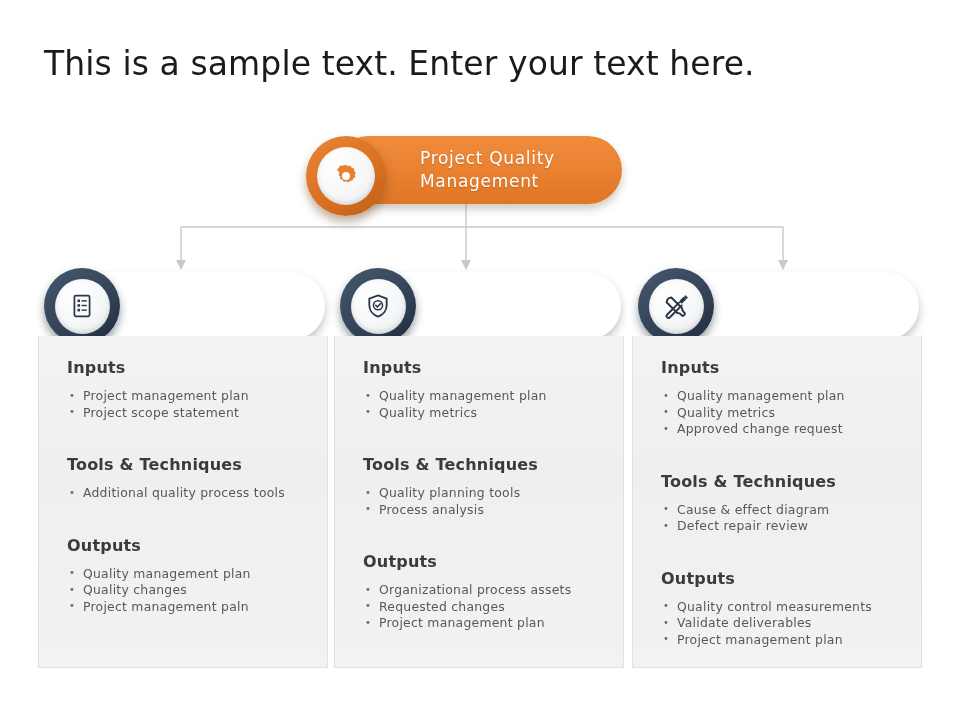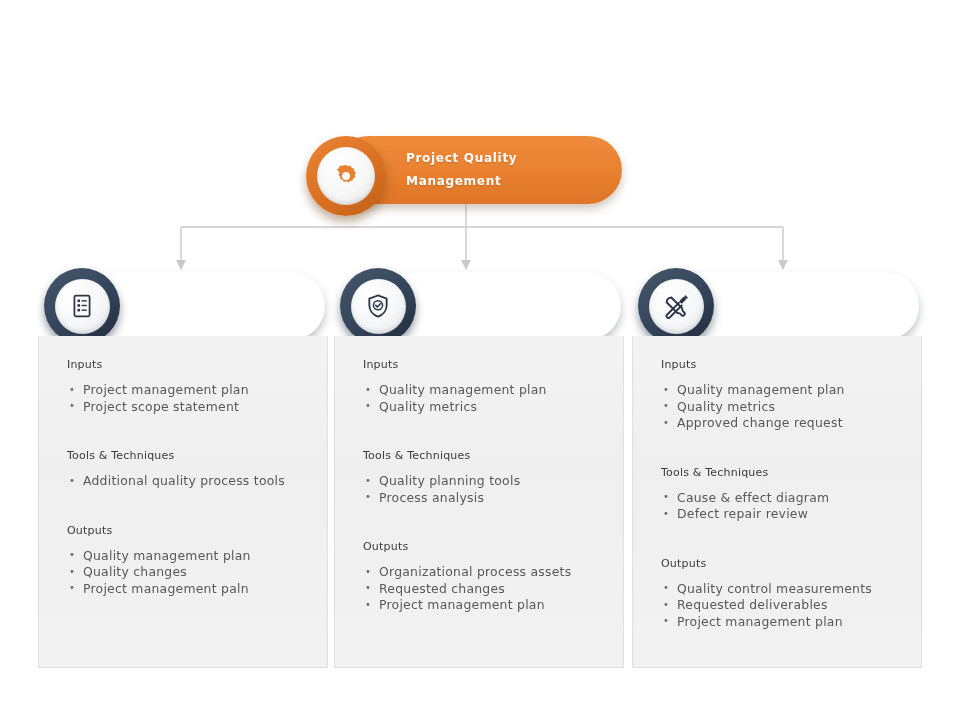--- a/index.html
+++ b/index.html
@@ -47,26 +47,26 @@
     left: 334px;
     top: 136px;
     width: 288px;
     height: 68px;
     border-radius: 34px;
     background: linear-gradient(180deg, #ef8c3c 0%, #e8802f 55%, #df7526 100%);
     box-shadow: 0 5px 9px rgba(90, 60, 30, 0.28);
   }
   .root-label {
     position: absolute;
-    left: 72px;
+    left: 86px;
     top: 11px;
     width: 210px;
     color: #ffffff;
-    font-size: 12px;
-    font-weight: bold;
+    font-size: 17px;
+    font-weight: normal;
     line-height: 23px;
     letter-spacing: 0.7px;
     text-shadow: 0 1px 1px rgba(120, 70, 25, 0.35);
   }
 
   
   .badge {
     position: absolute;
     border-radius: 50%;
     display: flex;
@@ -134,22 +134,22 @@
     position: absolute;
     top: 336px;
     height: 332px;
     background: linear-gradient(180deg, #f3f3f3 0%, #efefef 40%, #f2f2f2 100%);
     border: 1px solid #e0e0e0;
     border-top: none;
   }
   .panel-inner { padding: 22px 20px 0 28px; }
 
   .sec-head {
-    font-size: 11px;
-    font-weight: normal;
+    font-size: 16px;
+    font-weight: bold;
     color: #3b3b3b;
     margin-bottom: 11px;
     letter-spacing: 0.2px;
   }
   .sec-list { list-style: none; margin-bottom: 34px; }
   .sec-list li {
     position: relative;
     font-size: 12.4px;
     color: #585858;
     line-height: 16.5px;
@@ -165,20 +165,21 @@
     font-size: 10px;
     color: #6b6b6b;
   }
   .sec-block:last-child .sec-list { margin-bottom: 0; }
 </style>
 </head>
 <body>
 
 <div id="slide">
 
+  <div class="slide-title">This is a sample text. Enter your text here.</div>
 
   <svg class="connectors" viewBox="0 0 960 160" width="960" height="160">
     <g stroke="#c9c9c9" stroke-width="1.4" fill="none">
       <path d="M466 84 L466 107"></path>
       <path d="M181 107 L783 107"></path>
       <path d="M181 107 L181 140"></path>
       <path d="M466 107 L466 140"></path>
       <path d="M783 107 L783 140"></path>
     </g>
     <g fill="#c9c9c9">
@@ -314,20 +315,20 @@
         <div class="sec-head">Tools &amp; Techniques</div>
         <ul class="sec-list">
           <li>Cause &amp;  effect diagram</li>
           <li>Defect repair  review</li>
         </ul>
       </div>
       <div class="sec-block">
         <div class="sec-head">Outputs</div>
         <ul class="sec-list">
           <li>Quality  control measurements</li>
-          <li>Requested  deliverables</li>
+          <li>Validate  deliverables</li>
           <li>Project management  plan</li>
         </ul>
       </div>
     </div>
   </div>
 
 </div>
 
 </body></html>

